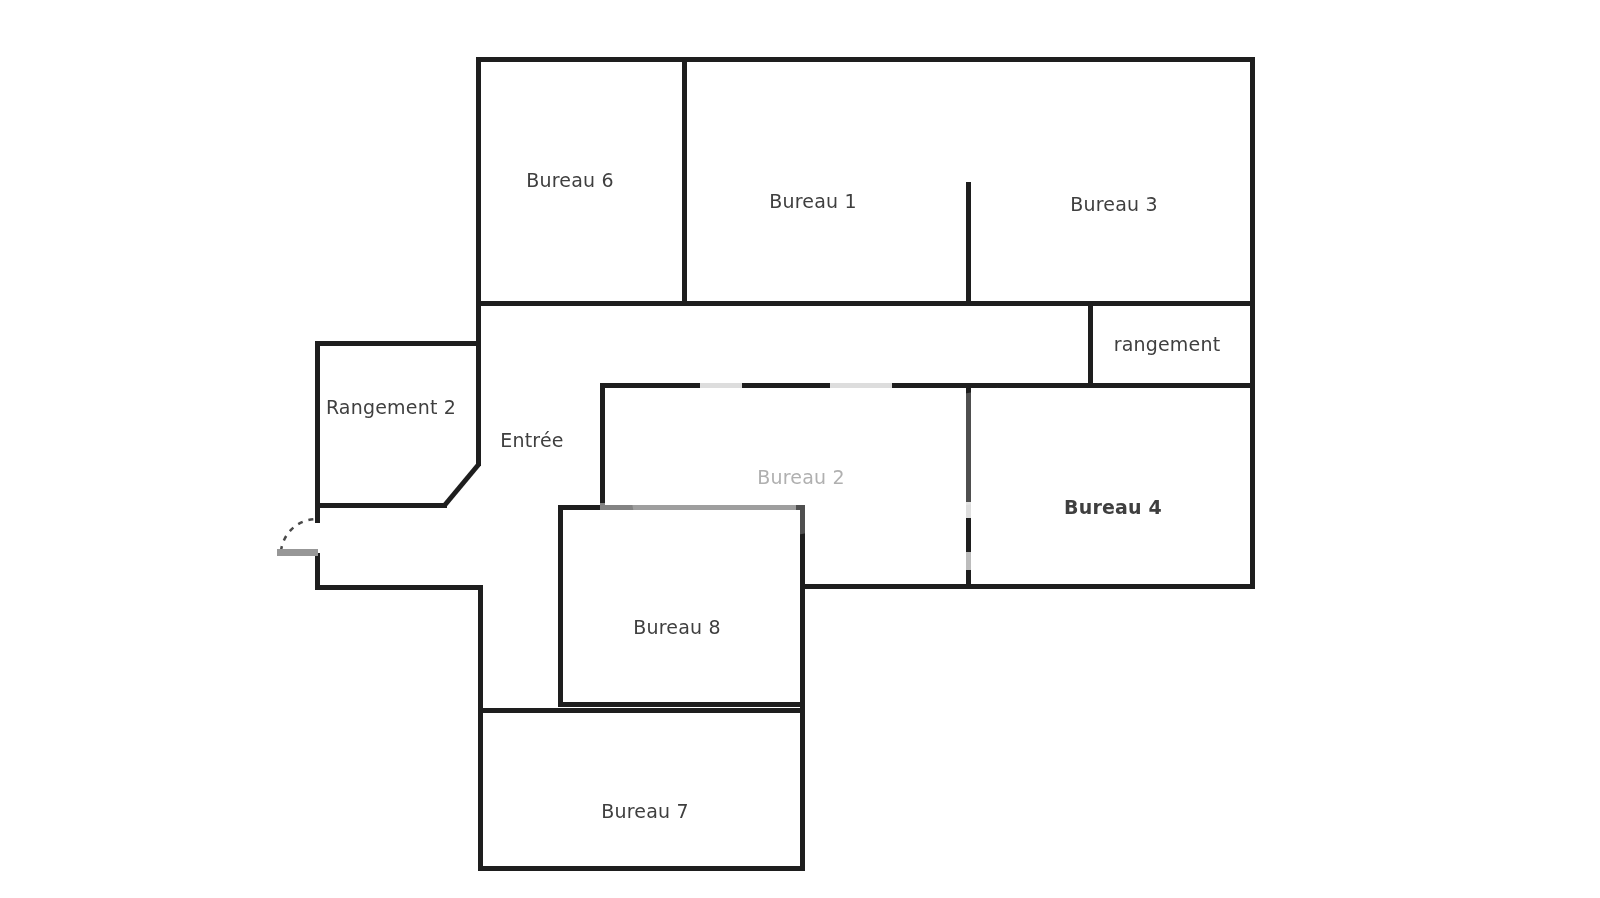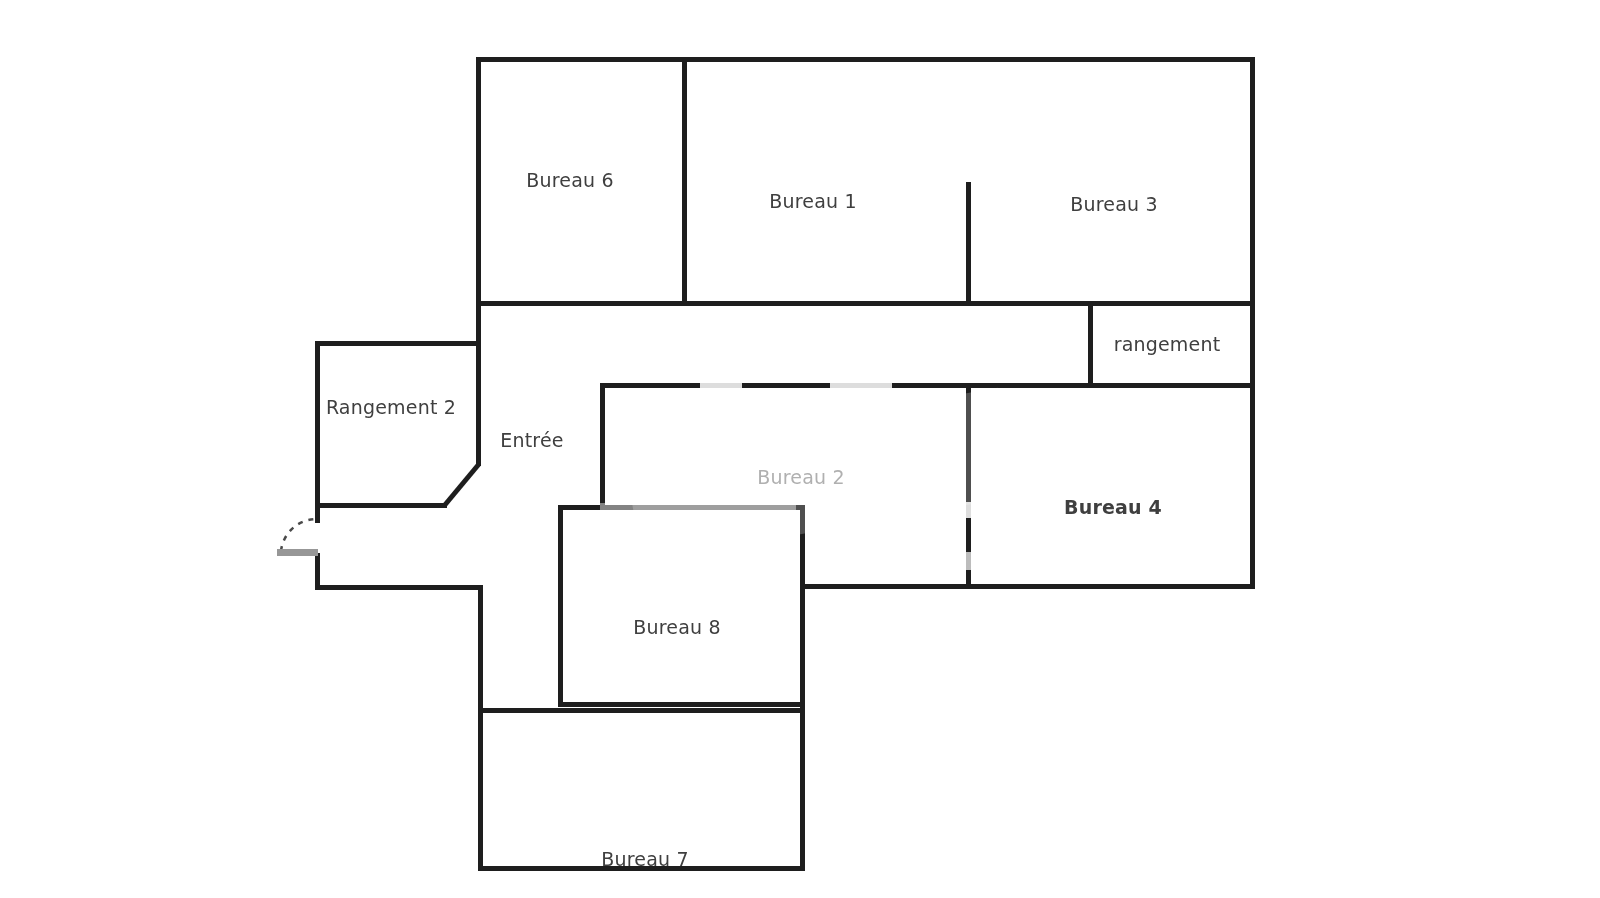--- a/index.html
+++ b/index.html
@@ -106,15 +106,15 @@
 
   <span class="room-label" style="left:570px;  top:180px;">Bureau 6</span>
   <span class="room-label" style="left:813px;  top:201px;">Bureau 1</span>
   <span class="room-label" style="left:1114px; top:204px;">Bureau 3</span>
   <span class="room-label" style="left:1167px; top:344px;">rangement</span>
   <span class="room-label" style="left:391px;  top:407px;">Rangement 2</span>
   <span class="room-label" style="left:532px;  top:440px;text-align:right;">Entrée</span>
   <span class="room-label faded" style="left:801px; top:477px;">Bureau 2</span>
   <span class="room-label" style="left:1113px; top:507px;font-weight:bold;">Bureau 4</span>
   <span class="room-label" style="left:677px;  top:627px;">Bureau 8</span>
-  <span class="room-label" style="left:645px;  top:811px;margin-top:48px;">Bureau 7</span>
+  <span class="room-label" style="left:645px;  top:811px;">Bureau 7</span>
 
 </div>
 
 </body></html>

